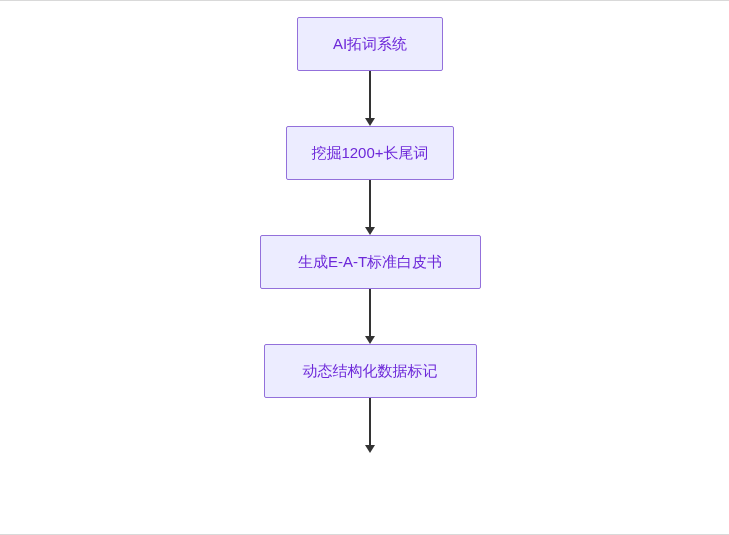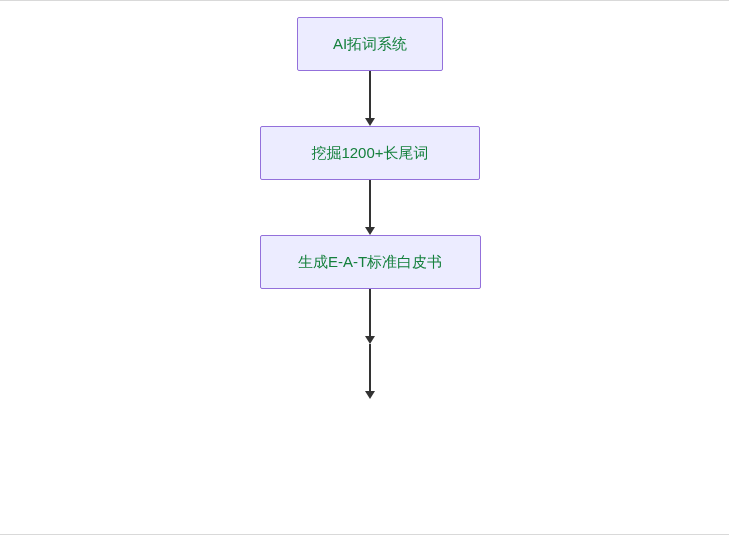--- a/index.html
+++ b/index.html
@@ -22,33 +22,33 @@
       display: flex;
       flex-direction: column;
       align-items: center;
       padding-top: 16px;
       box-sizing: border-box;
     }
     .node {
       background: #ececff;
       border: 1px solid #9370db;
       border-radius: 2px;
-      color: #15803d;
+      color: #6d28d9;
       display: flex;
       align-items: center;
       justify-content: center;
       height: 54px;
       box-sizing: border-box;
       font-size: 15px;
       flex: 0 0 auto;
       margin-left: 11px; 
       text-align: center;
     }
     .n1 { width: 146px; }
-    .n2 { width: 220px; }
+    .n2 { width: 168px; }
     .n3 { width: 221px; }
     .n4 { width: 213px; }
     .n5 { width: 235px; }
     .arrow {
       display: flex;
       flex-direction: column;
       align-items: center;
       height: 55px;
       flex: 0 0 auto;
       margin-left: 11px;
@@ -91,20 +91,23 @@
 
   <div class="node n3">
     <span>生成E-A-T标准白皮书</span>
   </div>
 
   <div class="arrow">
     <div class="line"></div>
     <div class="head"></div>
   </div>
 
+  <div class="node n4">
+    <span>动态结构化数据标记</span>
+  </div>
 
   <div class="arrow">
     <div class="line"></div>
     <div class="head"></div>
   </div>
 
 
 </div>
 
 </body></html>

